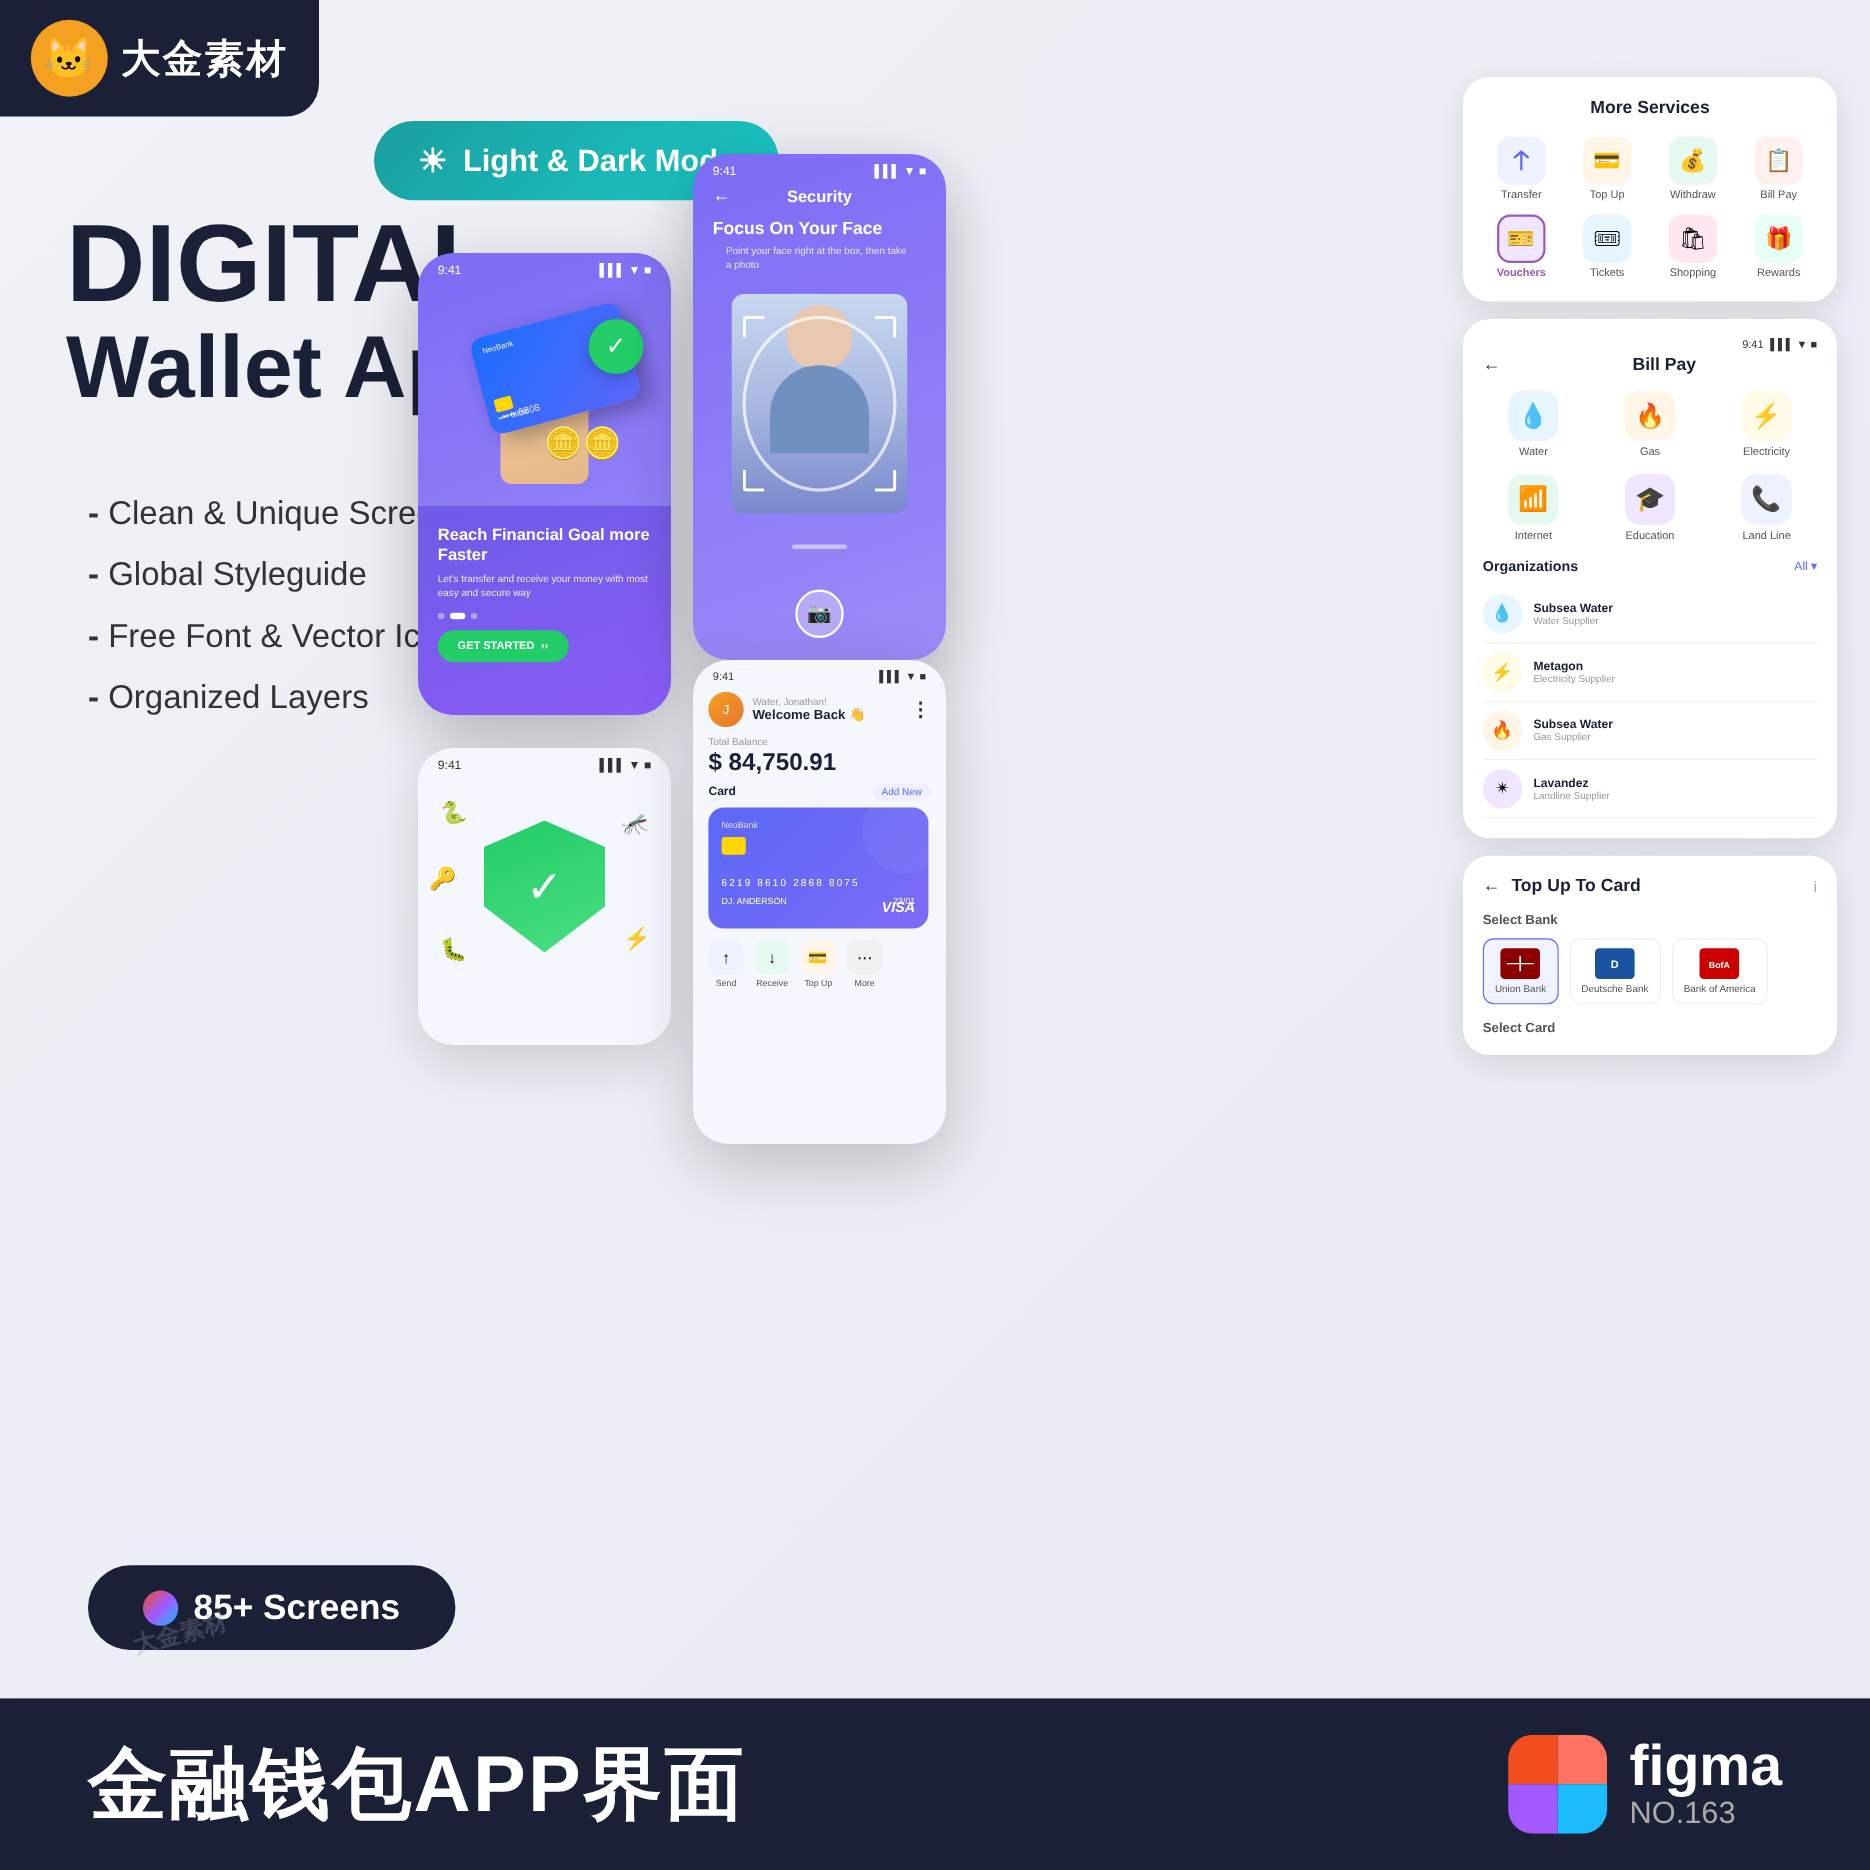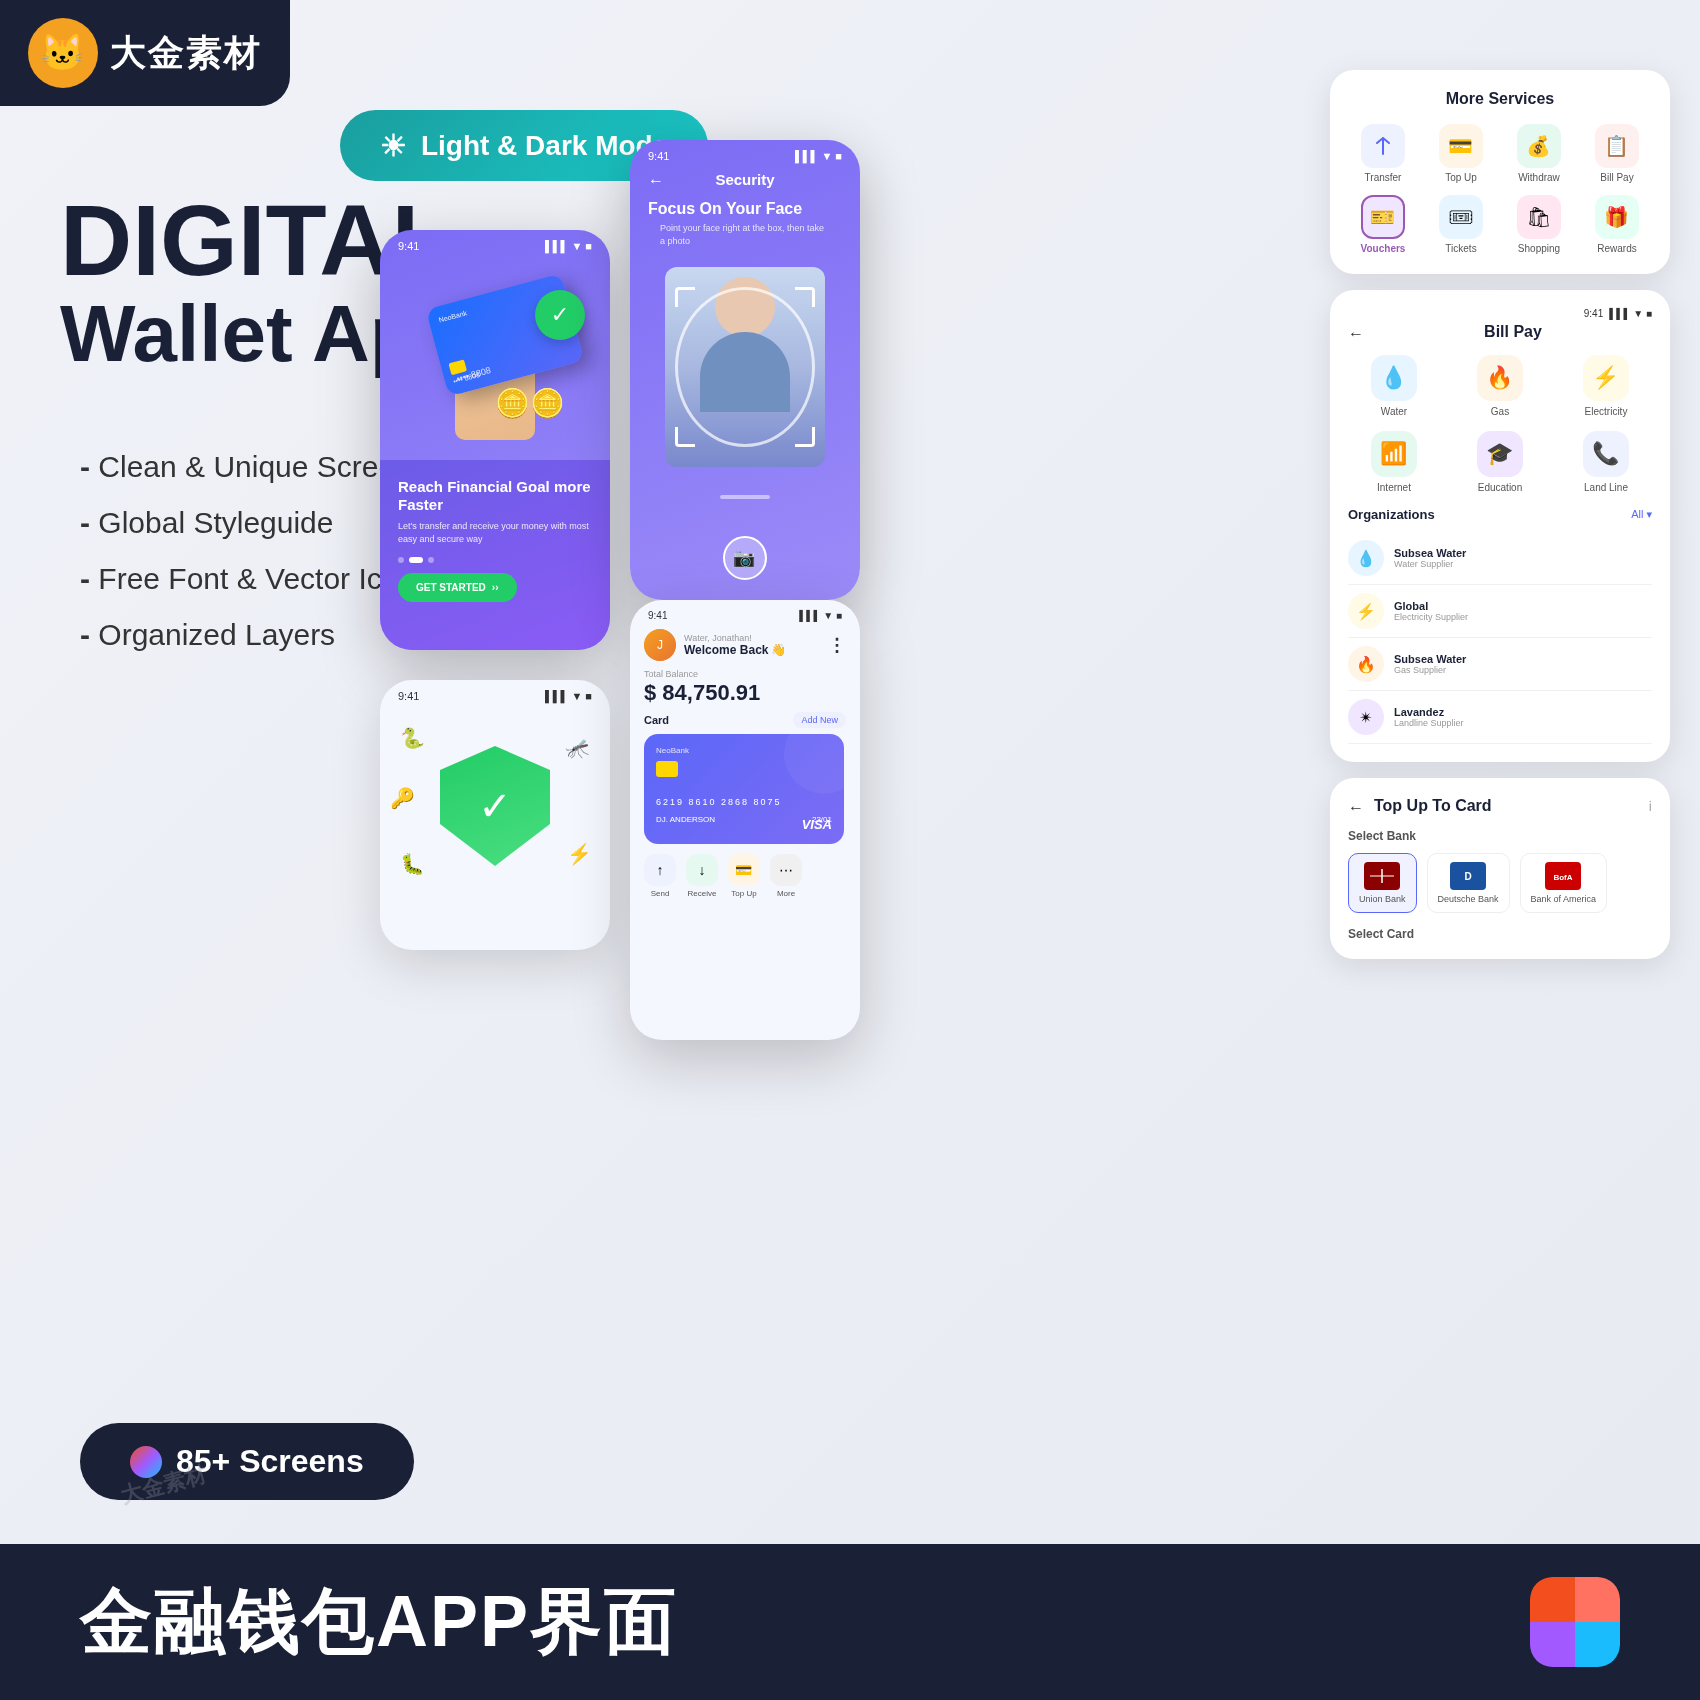--- a/index.html
+++ b/index.html
@@ -954,21 +954,21 @@
     <div class="org-item">
       <div class="org-logo" style="background:#E6F5FF;">💧</div>
       <div class="org-info">
         <div class="org-name">Subsea Water</div>
         <div class="org-type">Water Supplier</div>
       </div>
     </div>
     <div class="org-item">
       <div class="org-logo" style="background:#FFFBE6;">⚡</div>
       <div class="org-info">
-        <div class="org-name">Global</div>
+        <div class="org-name">Metagon</div>
         <div class="org-type">Electricity Supplier</div>
       </div>
     </div>
     <div class="org-item">
       <div class="org-logo" style="background:#FFF5E6;">🔥</div>
       <div class="org-info">
         <div class="org-name">Subsea Water</div>
         <div class="org-type">Gas Supplier</div>
       </div>
     </div>
@@ -1025,16 +1025,20 @@
 
 <div class="bottom-bar">
   <div class="bottom-chinese">金融钱包APP界面</div>
   <div class="figma-logo-area">
     <div class="figma-icon">
       <div class="figma-q1"></div>
       <div class="figma-q2"></div>
       <div class="figma-q3"></div>
       <div class="figma-q4"></div>
     </div>
+    <div class="figma-text">
+      <div class="figma-name">figma</div>
+      <div class="figma-no">NO.163</div>
+    </div>
   </div>
 </div>
 
 <div class="watermark-bottom">大金素材</div>
 
 </body></html>

